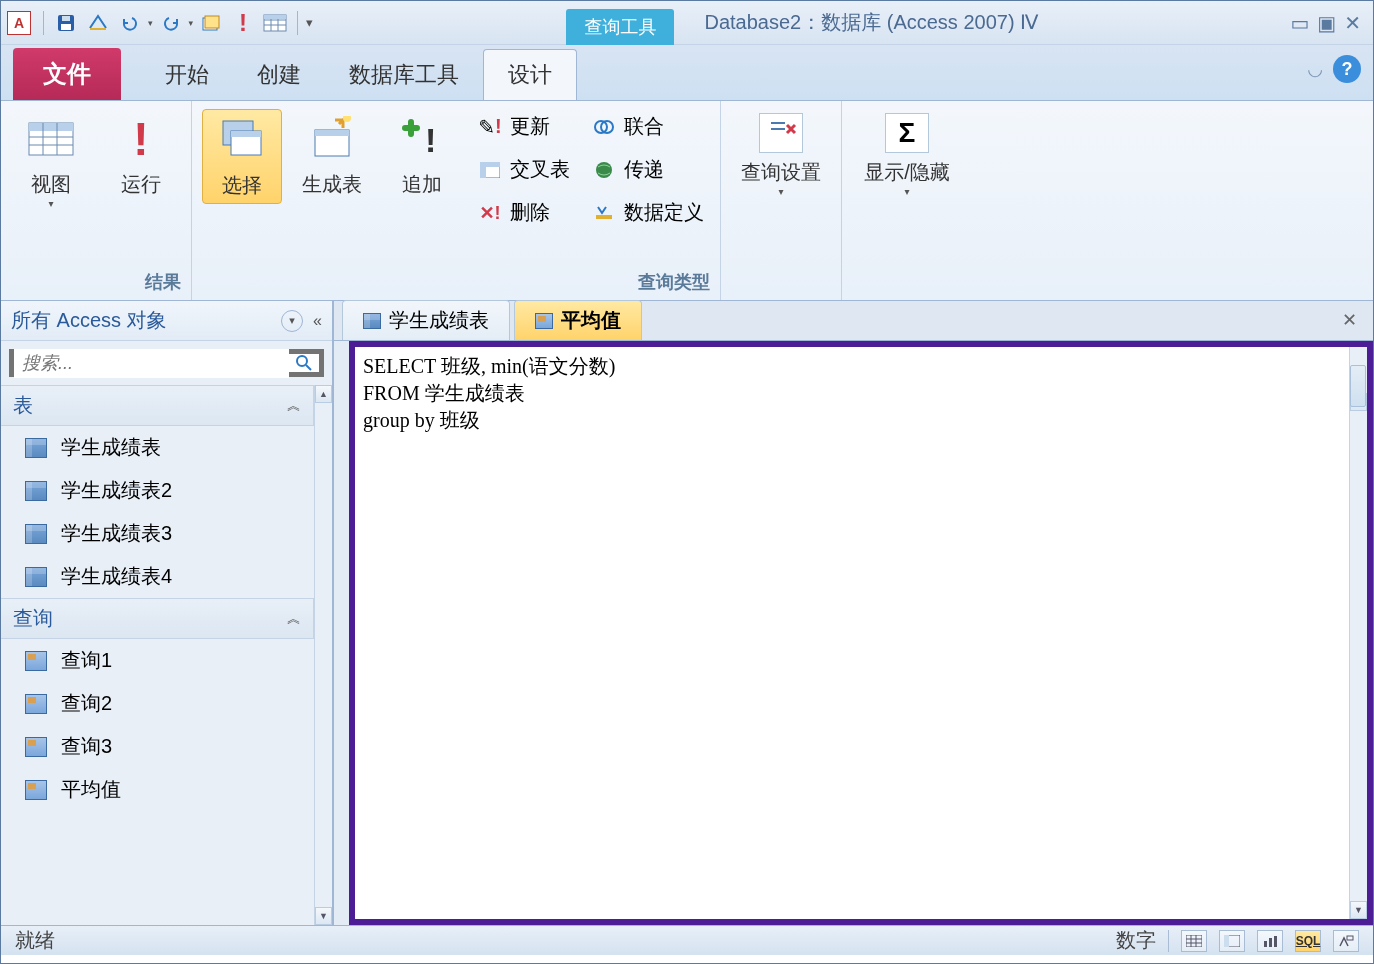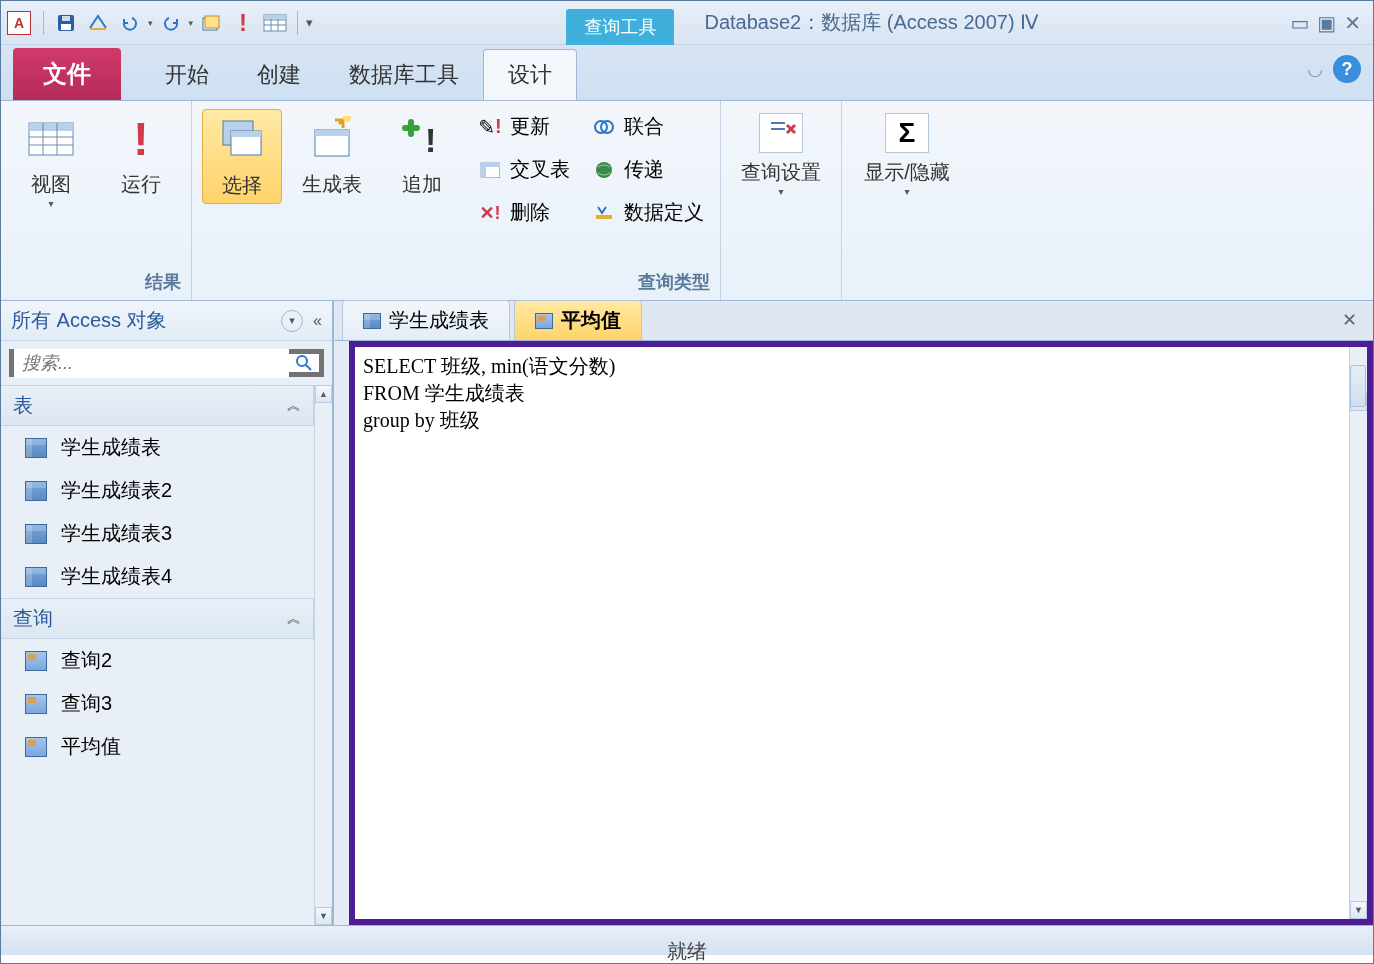--- a/index.html
+++ b/index.html
@@ -67,21 +67,21 @@
 .doc-tab { display: flex; align-items: center; gap: 8px; padding: 6px 20px; font-size: 20px; background: linear-gradient(#f2f6fb,#e4edf6); border: 1px solid #b4c8dc; border-bottom: none; margin-right: 4px; cursor: pointer; border-radius: 4px 4px 0 0;}
 .doc-tab.active { background: linear-gradient(#ffe9a3,#ffd36b); font-weight: bold;}
 .tab-close { position: absolute; right: 16px; top: 8px; font-size: 18px; color: #666; cursor: pointer;}
 .editor { flex: 1; background: #fff; margin: 0 0 0 15px; border: 6px solid #4c1d95; position: relative; font-family: Liberation Serif, serif; font-size: 20px; padding: 6px 8px; white-space: pre; overflow: hidden;}
 .ed-sb { position: absolute; right: 0; top: 0; bottom: 0; width: 18px; background: #e8eff7; border-left: 1px solid #c4d3e6;}
 .ed-sb .up,.ed-sb .dn { height: 18px; background: linear-gradient(#f4f8fc,#dce7f2); border: 1px solid #b8cde4; font-size: 9px; display: flex; align-items: center; justify-content: center; color:#556; cursor:pointer;}
 .ed-sb .thumb { position: absolute; top: 18px; right: 1px; width: 16px; height: 42px; background: linear-gradient(#e4edf6,#cfe0f0); border: 1px solid #a8c0da; border-radius: 2px;}
 .ed-sb .dn { position: absolute; bottom: 0; width: 100%;}
 
 
-.statusbar { height: 30px; background: linear-gradient(#e8eff8,#d4e2f0); border-top: 1px solid #9fb6d4; display: flex; align-items: center; padding: 12px 14px; font-size: 20px; color: #444; flex-direction: column;}
+.statusbar { height: 30px; background: linear-gradient(#e8eff8,#d4e2f0); border-top: 1px solid #9fb6d4; display: flex; align-items: center; padding: 12px 14px; font-size: 20px; color: #444;}
 .statusbar .right { margin-left: auto; display: flex; align-items: center; gap: 12px;}
 .statusbar .sep { width: 1px; height: 22px; background: #a8bcd4;}
 .view-btn { width: 26px; height: 22px; border: 1px solid #a8bcd4; background: linear-gradient(#f4f8fc,#e4edf6); display: flex; align-items: center; justify-content: center; font-size: 12px; cursor: pointer; color:#556;}
 .view-btn.sql { background: linear-gradient(#ffe9a3,#ffd36b); color:#333; font-weight: bold; text-decoration: underline;}
 
 
 svg { display: block; }
 </style>
 </head>
 <body>
@@ -341,20 +341,24 @@
             <span class="tbl-ic"></span>
             <span>学生成绩表3</span>
           </div>
         <div class="nav-item">
             <span class="tbl-ic"></span>
             <span>学生成绩表4</span>
           </div>
         <div class="nav-group-hdr">
             <span>查询</span>
             <span class="chev">︽</span>
+          </div>
+        <div class="nav-item">
+            <span class="qry-ic"></span>
+            <span>查询1</span>
           </div>
         <div class="nav-item">
             <span class="qry-ic"></span>
             <span>查询2</span>
           </div>
         <div class="nav-item">
             <span class="qry-ic"></span>
             <span>查询3</span>
           </div>
         <div class="nav-item">

